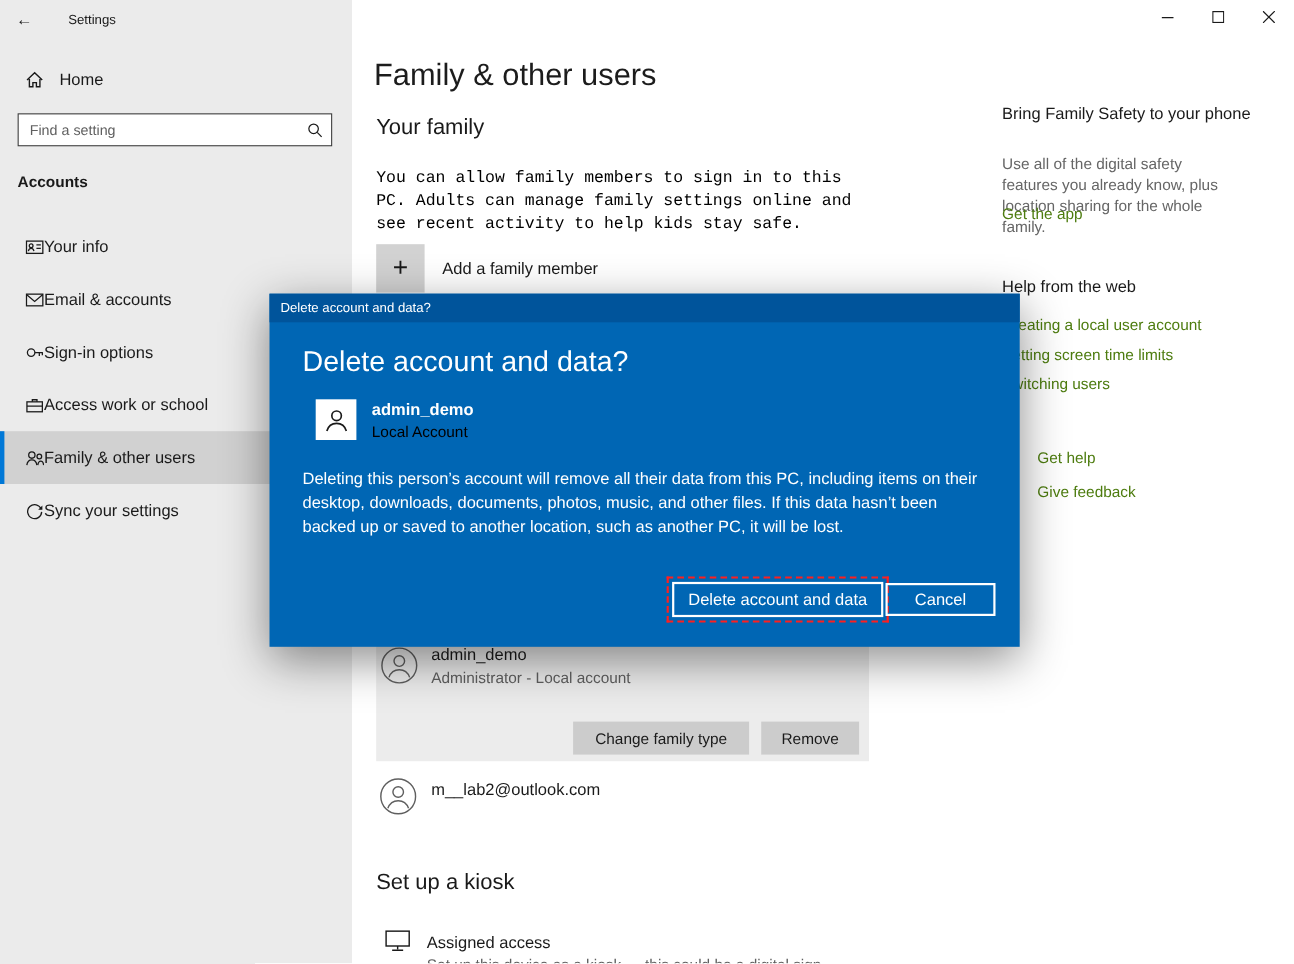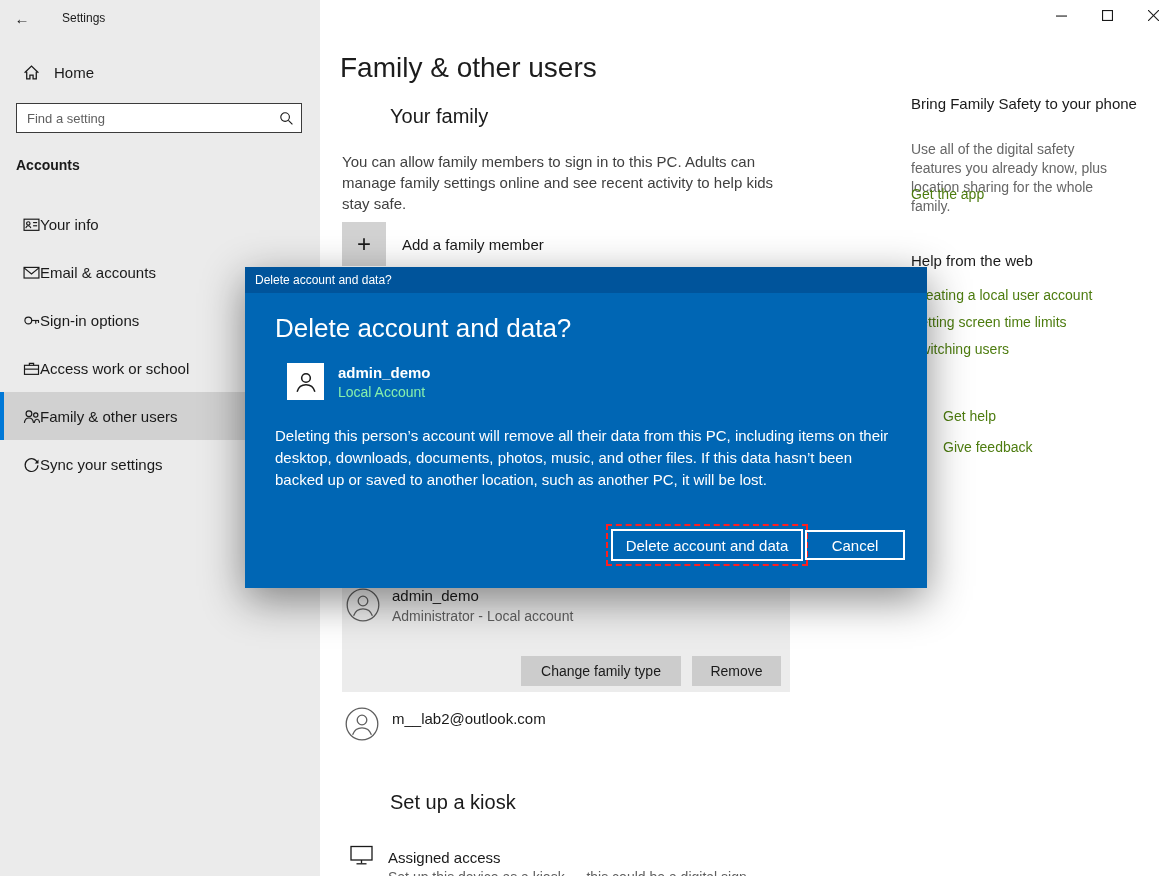--- a/index.html
+++ b/index.html
@@ -24,23 +24,23 @@
   .sb-item.selected::before{content:"";position:absolute;left:0;top:0;bottom:0;width:4px;background:#0078d7;}
   .sb-icon{width:18px;height:18px;display:flex;align-items:center;justify-content:center;flex:0 0 18px;}
 
   
   .win-controls{position:absolute;top:0;right:0;display:flex;z-index:5;}
   .wc{width:46px;height:30px;display:flex;align-items:center;justify-content:center;}
 
   
   .main{position:absolute;left:320px;top:0;width:856px;height:876px;background:#ffffff;}
   .page-title{position:absolute;left:20px;top:52px;font-size:28px;font-weight:300;color:#1c1c1c;}
-  .sec-heading{font-size:20px;font-weight:400;color:#1a1a1a;margin-left:48px;}
+  .sec-heading{font-size:20px;font-weight:400;color:#1a1a1a;}
   .your-family-h{position:absolute;left:22px;top:105px;}
-  .family-desc{position:absolute;left:22px;top:151px;width:455px;font-size:15px;line-height:21px;color:#404040;}
+  .family-desc{position:absolute;left:22px;top:151px;width:455px;font-size:15px;line-height:21px;color:#000000;font-family:Liberation Mono, monospace;}
   .add-row{position:absolute;left:22px;top:222px;display:flex;align-items:center;gap:16px;}
   .add-square{width:44px;height:44px;background:#d2d2d2;display:flex;align-items:center;justify-content:center;font-size:24px;font-weight:300;color:#1a1a1a;}
   .add-label{font-size:15px;}
 
   .user-row-selected{position:absolute;left:22px;top:556px;width:448px;height:136px;background:#ececec;}
   .avatar{width:34px;height:34px;}
   .ur-avatar{position:absolute;left:4px;top:32px;}
   .ur-name{position:absolute;left:50px;top:31px;font-size:15px;color:#1a1a1a;}
   .ur-detail{position:absolute;left:50px;top:52px;font-size:14px;color:#5f5f5f;}
   .gray-btn{position:absolute;height:30px;background:#cccccc;border:none;font-family:"Liberation Sans",sans-serif;font-size:14px;color:#1a1a1a;cursor:pointer;}
@@ -70,21 +70,21 @@
   .get-help{position:absolute;left:32px;top:408px;}
   .feedback{position:absolute;left:32px;top:439px;}
 
   
   .dialog{position:absolute;left:245px;top:267px;width:682px;height:321px;background:#0066b4;z-index:20;box-shadow:0 12px 40px rgba(0,0,0,0.45);}
   .dlg-titlebar{position:absolute;left:0;top:0;width:100%;height:26px;background:#00549b;color:#ffffff;font-size:12px;line-height:26px;padding-left:10px;}
   .dlg-heading{position:absolute;left:30px;top:46px;font-size:26px;font-weight:300;color:#ffffff;}
   .dlg-account{position:absolute;left:42px;top:96px;display:flex;gap:14px;align-items:center;}
   .dlg-avatar{width:37px;height:37px;background:#ffffff;display:flex;align-items:center;justify-content:center;}
   .dlg-acc-name{font-size:15px;font-weight:bold;color:#ffffff;}
-  .dlg-acc-type{font-size:14px;color:#86efac;margin-top:3px;}
+  .dlg-acc-type{font-size:14px;color:#000000;margin-top:3px;}
   .dlg-body{position:absolute;left:30px;top:158px;width:628px;font-size:15px;line-height:22px;color:#ffffff;}
   .dlg-btn{position:absolute;background:transparent;border:2px solid #ffffff;color:#ffffff;font-family:"Liberation Sans",sans-serif;font-size:15px;cursor:pointer;}
   .dlg-delete{left:366px;top:262px;width:192px;height:32px;outline:2px dashed #ff1f1f;outline-offset:3px;}
   .dlg-cancel{left:560px;top:263px;width:100px;height:30px;}
 
   svg{display:block;}
 </style>
 </head>
 <body>
 

